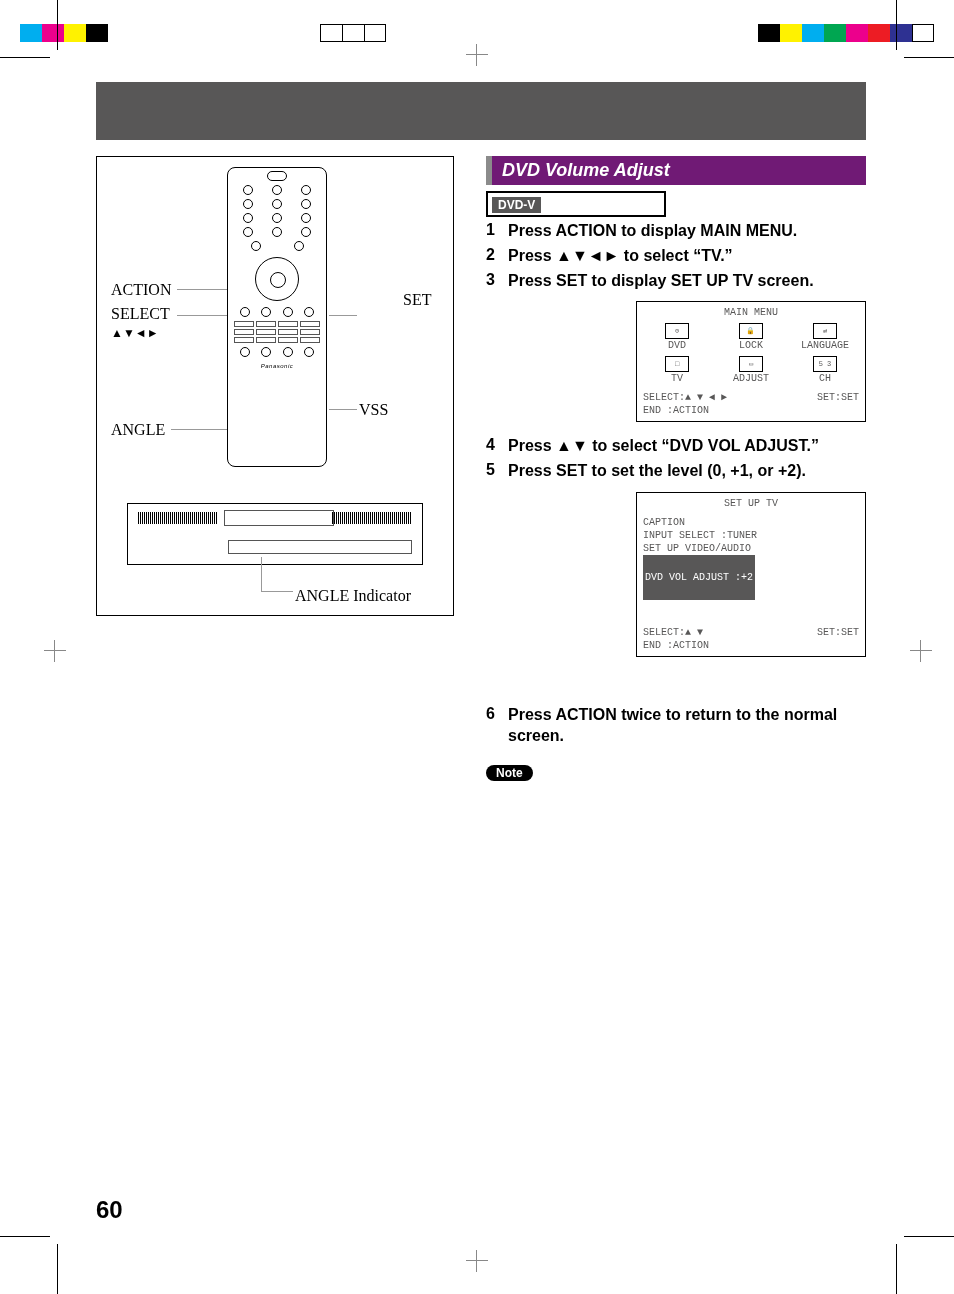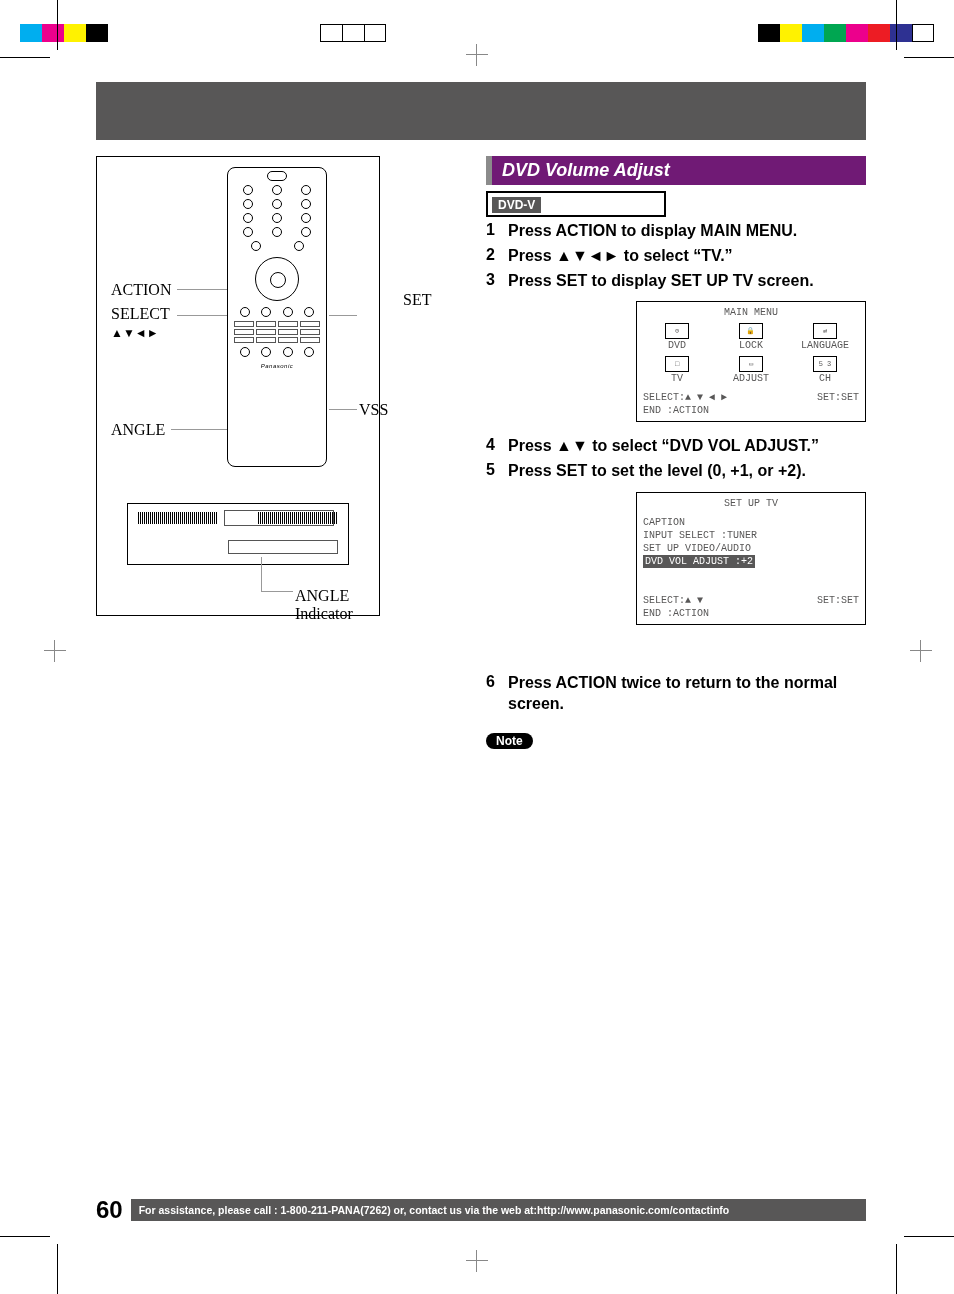--- a/index.html
+++ b/index.html
@@ -62,21 +62,21 @@
     width: 358px;
   }
   .right-col {
     float: right;
     width: 380px;
   }
 
   
   .remote-frame {
     border: 1px solid #000;
-    width: 284px; height: 460px;
+    width: 358px; height: 460px;
     position: relative;
   }
   .remote-body {
     position: absolute;
     left: 130px; top: 10px;
     width: 100px; height: 300px;
     border: 1px solid #000;
     border-radius: 8px;
     background: #fff;
   }
@@ -120,21 +120,21 @@
   .osd {
     width: 230px; border:1px solid #000; font-family:"Courier New",monospace;
     font-size:10px; padding:4px 6px; margin: 10px 0 14px 150px; color:#585757;
     line-height:1.3;
   }
   .osd .title { text-align:center; }
   .osd .row { display:flex; justify-content:space-between; margin-top:2px; }
   .osd .icon-row { display:flex; gap:24px; justify-content:center; margin:4px 0 0; }
   .osd .icon-cell { text-align:center; width:50px; }
   .osd .icon-box { width:24px; height:16px; border:1px solid #000; margin:0 auto; font-size:7px; display:flex; align-items:center; justify-content:center; }
-  .osd .hl { background:#585757; color:#fff; padding:0 2px; display:inline-block; }
+  .osd .hl { background:#585757; color:#fff; padding:16px 2px; display:inline-block; }
   .note-pill { display:inline-block; background:#000; color:#fff; border-radius:10px; padding:1px 10px; font-size:12px; font-weight:bold; margin-top:14px;text-align:center; }
   .note-text { color:#585757; font-size:13px; margin-top:4px; }
 
   
   .footer {
     position:absolute; left:96px; bottom:70px; width:770px;
     display:flex; align-items:center; gap:8px;
   }
   .page-num { font-weight:bold; font-size:24px; }
   .footer-bar { flex:1; background:#585757; color:#fff; font-size:10.5px; padding:5px 8px; font-weight:bold; }
@@ -341,15 +341,14 @@
         <div class="step-text">Press ACTION twice to return to the normal screen.</div>
       </div>
 
       <div class="note-pill">Note</div>
     </div>
     <div style="clear:both"></div>
   </div>
 
   <div class="footer">
     <div class="page-num">60</div>
-    <div class="footer-bar">For assistance, please call : 1-800-211-PANA(7262) or, contact us via the web at:http://www.panasonic.com/contactinfo</div>
   </div>
 </div>
 
 </body></html>

